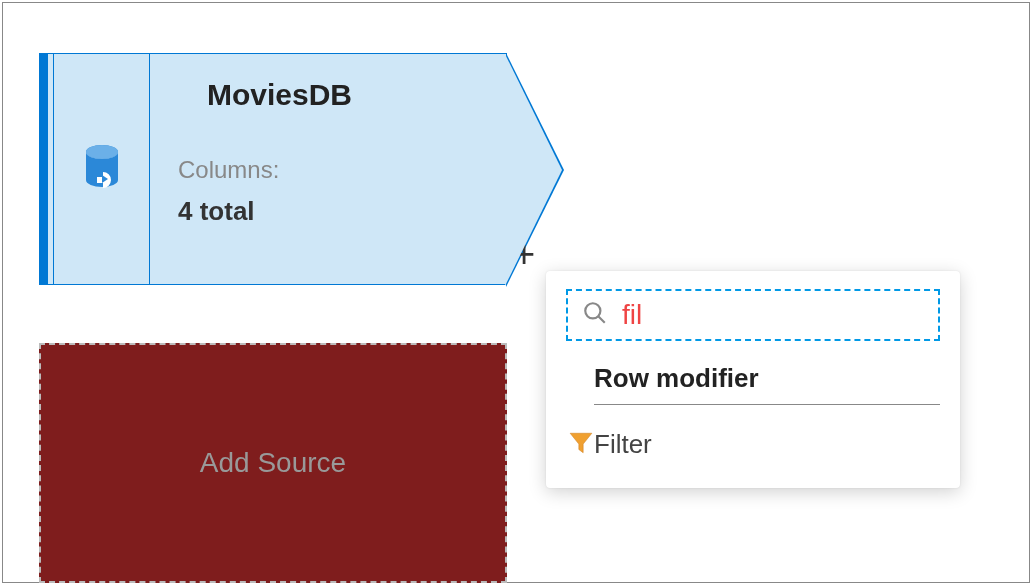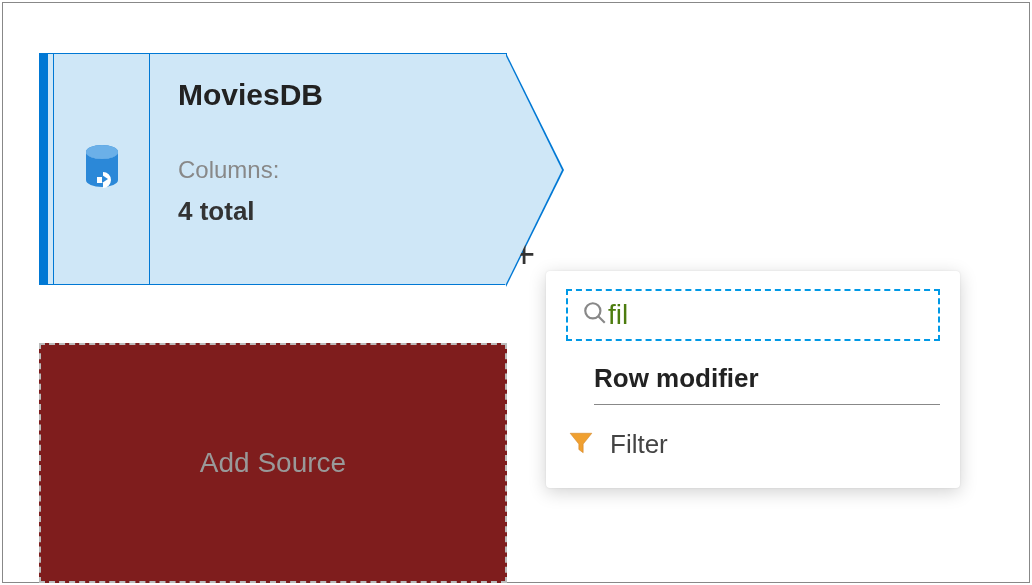--- a/index.html
+++ b/index.html
@@ -83,20 +83,21 @@
       display: flex;
       flex-direction: column;
       justify-content: flex-start;
       flex: 1;
     }
     .source-title {
       font-size: 30px;
       font-weight: 600;
       color: #222;
       margin-bottom: 44px;
+      margin-left: 29px;
     }
     .source-columns-label {
       font-size: 24px;
       color: #888;
       margin-bottom: 12px;
     }
     .source-columns-value {
       font-size: 26px;
       font-weight: 600;
       color: #333;
@@ -144,38 +145,38 @@
       padding: 8px 14px;
       margin-bottom: 22px;
     }
     .search-box svg {
       flex-shrink: 0;
     }
     .search-input {
       border: none;
       outline: none;
       font-size: 28px;
-      color: #4d7c0f;
+      color: #ef4444;
+      margin-left: 14px;
       width: 100%;
       background: transparent;
       font-family: inherit;
     }
     .section-header {
       font-size: 26px;
       font-weight: 700;
       color: #222;
       padding-bottom: 10px;
       border-bottom: 1px solid #888;
       margin-bottom: 18px;
       margin-left: 28px;
     }
     .menu-item {
       display: flex;
       align-items: center;
-      gap: 16px;
       padding: 6px 2px;
       cursor: pointer;
     }
     .menu-item-label {
       font-size: 26px;
       color: #444;
     }
   </style>
 </head>
 <body>

